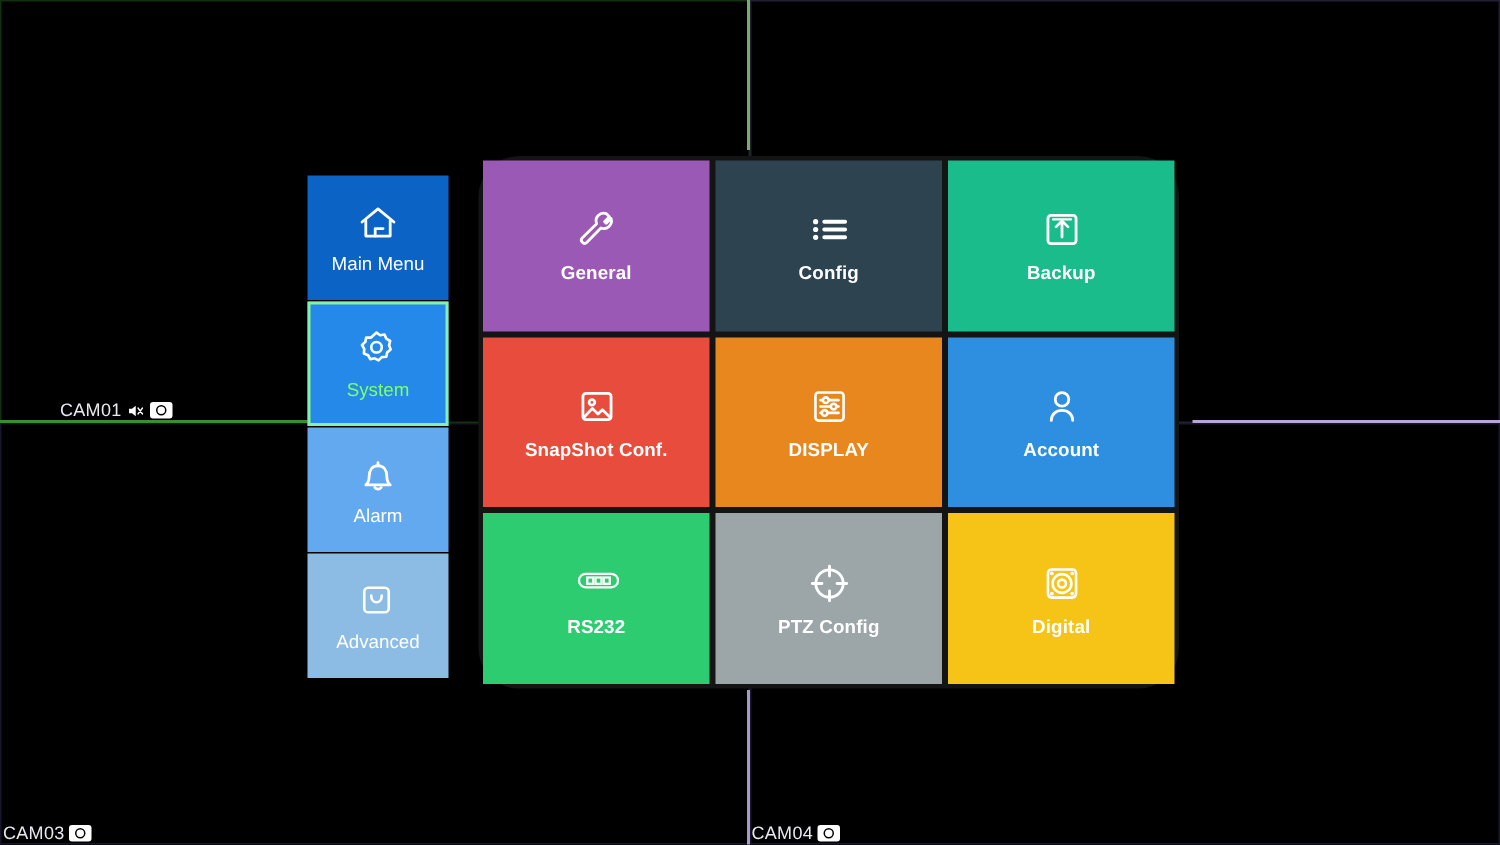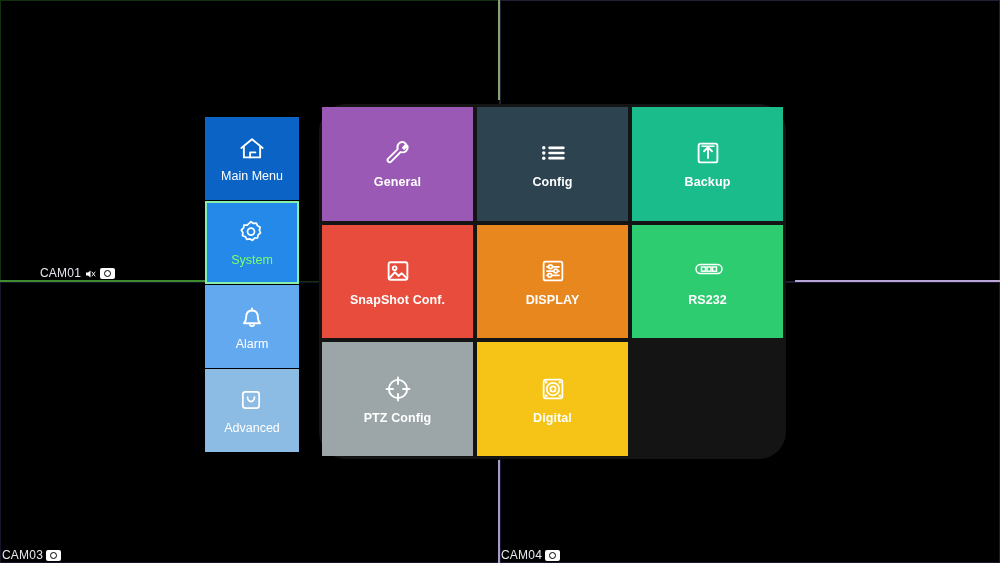--- a/index.html
+++ b/index.html
@@ -275,20 +275,29 @@
           <rect x="4.5" y="4.5" width="15" height="15" rx="1.6"></rect>
           <path d="M7.2 8.6h9.6M7.2 12h9.6M7.2 15.4h9.6"></path>
           <circle cx="10" cy="8.6" r="1.5" fill="#e8871e"></circle>
           <circle cx="14.2" cy="12" r="1.5" fill="#e8871e"></circle>
           <circle cx="9.4" cy="15.4" r="1.5" fill="#e8871e"></circle>
         </svg>
       </span>
       <span class="tile-label">DISPLAY</span>
     </div>
 
+    <div class="tile" style="background:#2e8fe0">
+      <span class="tile-ico">
+        <svg viewBox="0 0 24 24" width="30" height="30" fill="none" stroke="#fff" stroke-width="1.5" stroke-linecap="round" stroke-linejoin="round">
+          <circle cx="12" cy="8.2" r="3.6"></circle>
+          <path d="M6.3 19.4c0-3.2 2.5-5.3 5.7-5.3s5.7 2.1 5.7 5.3"></path>
+        </svg>
+      </span>
+      <span class="tile-label">Account</span>
+    </div>
 
     <div class="tile" style="background:#2ecc71">
       <span class="tile-ico">
         <svg viewBox="0 0 32 24" width="32" height="26" fill="none" stroke="#fff" stroke-width="1.5">
           <rect x="3" y="7.5" width="26" height="9" rx="4.5"></rect>
           <rect x="8.5" y="10" width="4" height="4.2"></rect>
           <rect x="14" y="10" width="4" height="4.2"></rect>
           <rect x="19.5" y="10" width="4" height="4.2"></rect>
         </svg>
       </span>

